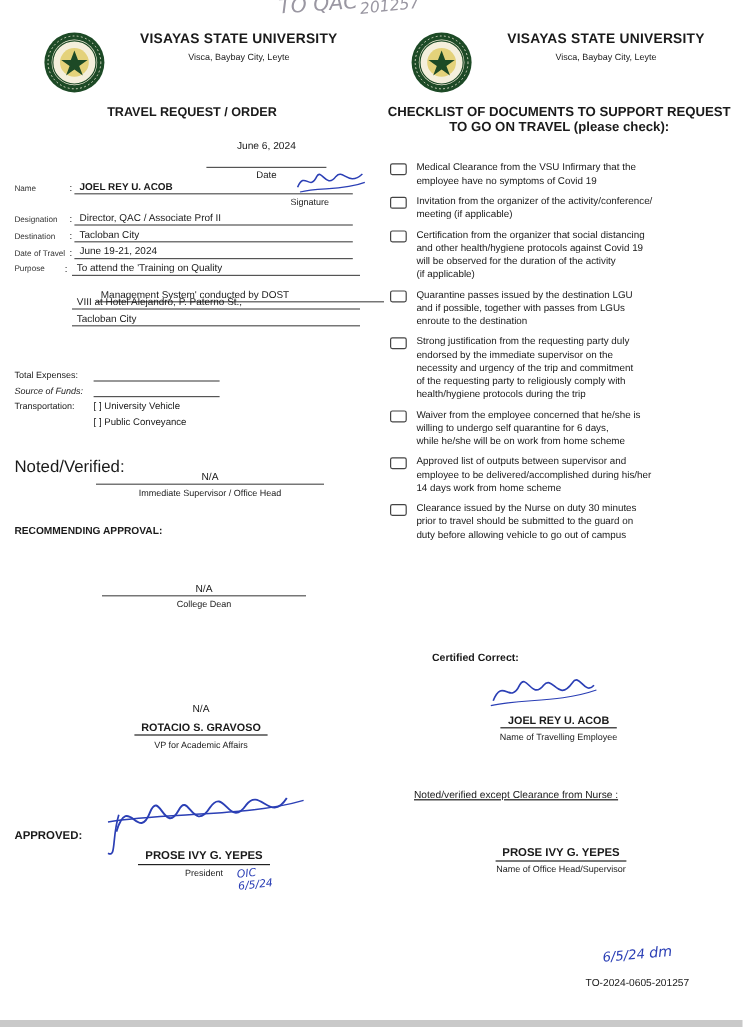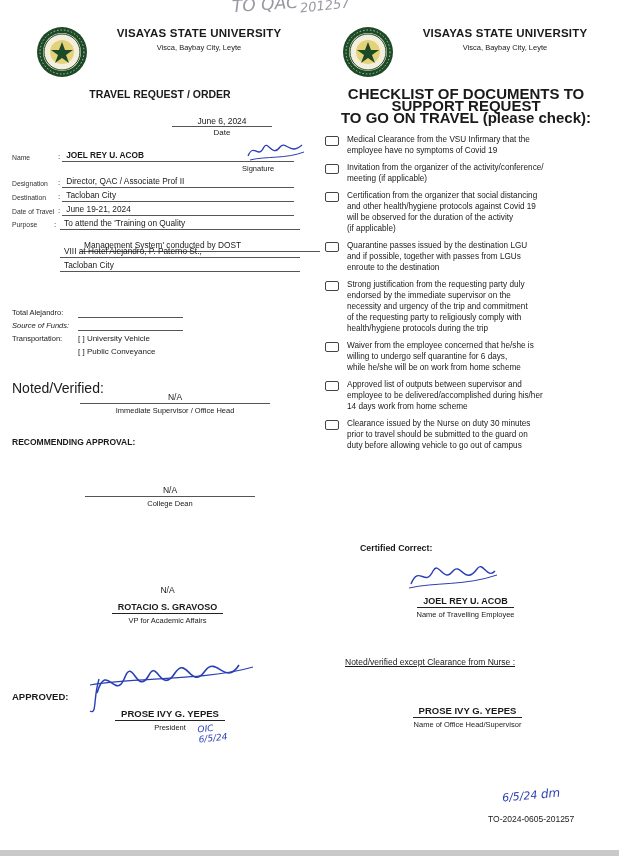--- a/index.html
+++ b/index.html
@@ -45,21 +45,21 @@
     <circle cx="26" cy="26" r="12" fill="#e4d27a"></circle>
     <path d="M26 16 L29 24 L37 24 L30 29 L33 37 L26 32 L19 37 L22 29 L15 24 L23 24 Z" fill="#1d4a26"></path>
     <circle cx="26" cy="26" r="22" fill="none" stroke="#f4efdc" stroke-width="0.7" stroke-dasharray="1.5 2"></circle>
   </svg>
   <div class="abs bold center" style="left:92px;top:27px;width:214px;font-size:11.5px;letter-spacing:.2px;">VISAYAS STATE UNIVERSITY</div>
   <div class="abs center" style="left:92px;top:43px;width:214px;font-size:7.5px;">Visca, Baybay City, Leyte</div>
 
   <div class="abs bold center" style="left:40px;top:88px;width:240px;font-size:10.5px;">TRAVEL REQUEST / ORDER</div>
 
   <div class="abs" style="left:172px;top:116px;width:100px;">
-    <div class="center uline" style="font-size:8.5px;padding-bottom:0;">June 6, 2024</div>
+    <div class="center uline" style="font-size:8.5px;padding-bottom:13px;">June 6, 2024</div>
     <div class="center" style="font-size:8px;margin-top:1px;">Date</div>
   </div>
 
   <div class="frow" style="top:150px;">
     <span class="flabel">Name</span>
     <span class="fcolon">:</span>
     <span class="fvalue bold">JOEL REY U. ACOB</span>
   </div>
 
   <svg class="sig" style="left:246px;top:138px;" width="60" height="26" viewBox="0 0 60 26">
@@ -84,21 +84,21 @@
     <span class="fvalue">June 19-21, 2024</span>
   </div>
 
   <span class="abs" style="left:12px;top:221px;font-size:6.8px;color:#333;">Purpose</span>
   <span class="abs" style="left:54px;top:220px;font-size:8px;">:</span>
   <div class="pline" style="top:218px;">To attend the 'Training on Quality</div>
   <div class="pline" style="top:240px;margin-left:20px;">Management System' conducted by DOST</div>
   <div class="pline" style="top:246px;">VIII at Hotel Alejandro, P. Paterno St.,</div>
   <div class="pline" style="top:260px;">Tacloban City</div>
 
-  <div class="abs" style="left:12px;top:308px;font-size:7.5px;">Total Alejandro:</div>
+  <div class="abs" style="left:12px;top:308px;font-size:7.5px;">Total Expenses:</div>
   <div class="abs uline" style="left:78px;top:308px;width:105px;height:9px;"></div>
   <div class="abs" style="left:12px;top:321px;font-size:7.5px;font-style:italic;">Source of Funds:</div>
   <div class="abs uline" style="left:78px;top:321px;width:105px;height:9px;"></div>
   <div class="abs" style="left:12px;top:334px;font-size:7.5px;">Transportation:</div>
   <div class="abs" style="left:78px;top:334px;font-size:8px;">[ ] University Vehicle</div>
   <div class="abs" style="left:78px;top:347px;font-size:8px;">[ ] Public Conveyance</div>
 
   <div class="abs" style="left:12px;top:380px;font-size:14px;">Noted/Verified:</div>
   <div class="abs" style="left:80px;top:392px;width:190px;">
     <div class="nacell">N/A</div>
@@ -137,21 +137,21 @@
     <circle cx="26" cy="26" r="25" fill="#1d4a26"></circle>
     <circle cx="26" cy="26" r="19" fill="#f4efdc"></circle>
     <circle cx="26" cy="26" r="18" fill="none" stroke="#1d4a26" stroke-width="1"></circle>
     <circle cx="26" cy="26" r="12" fill="#e4d27a"></circle>
     <path d="M26 16 L29 24 L37 24 L30 29 L33 37 L26 32 L19 37 L22 29 L15 24 L23 24 Z" fill="#1d4a26"></path>
     <circle cx="26" cy="26" r="22" fill="none" stroke="#f4efdc" stroke-width="0.7" stroke-dasharray="1.5 2"></circle>
   </svg>
   <div class="abs bold center" style="left:398px;top:27px;width:214px;font-size:11.5px;letter-spacing:.2px;">VISAYAS STATE UNIVERSITY</div>
   <div class="abs center" style="left:398px;top:43px;width:214px;font-size:7.5px;">Visca, Baybay City, Leyte</div>
 
-  <div class="abs bold center preline" style="left:322px;top:88px;width:288px;font-size:15px;line-height:12px;">CHECKLIST OF DOCUMENTS TO SUPPORT REQUEST
+  <div class="abs bold center preline" style="left:322px;top:88px;width:288px;font-size:11px;line-height:12px;">CHECKLIST OF DOCUMENTS TO SUPPORT REQUEST
 TO GO ON TRAVEL (please check):</div>
 
   <div class="abs" style="left:325px;top:134px;width:286px;">
     <div class="chk-item">
       <span class="chk-box"></span>
       <span class="chk-text">Medical Clearance from the VSU Infirmary that the
 employee have no symptoms of Covid 19</span>
     </div>
     <div class="chk-item">
       <span class="chk-box"></span>

